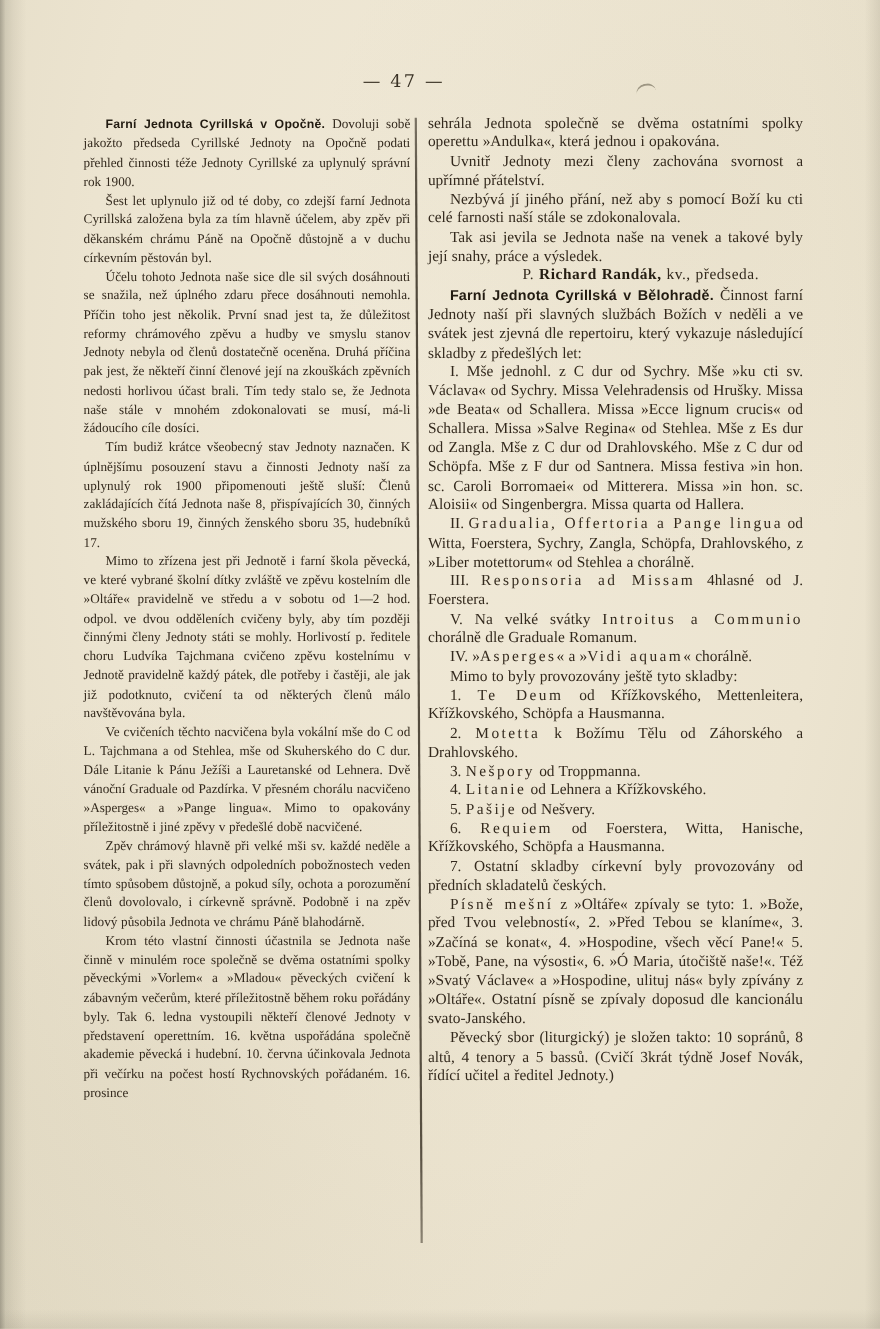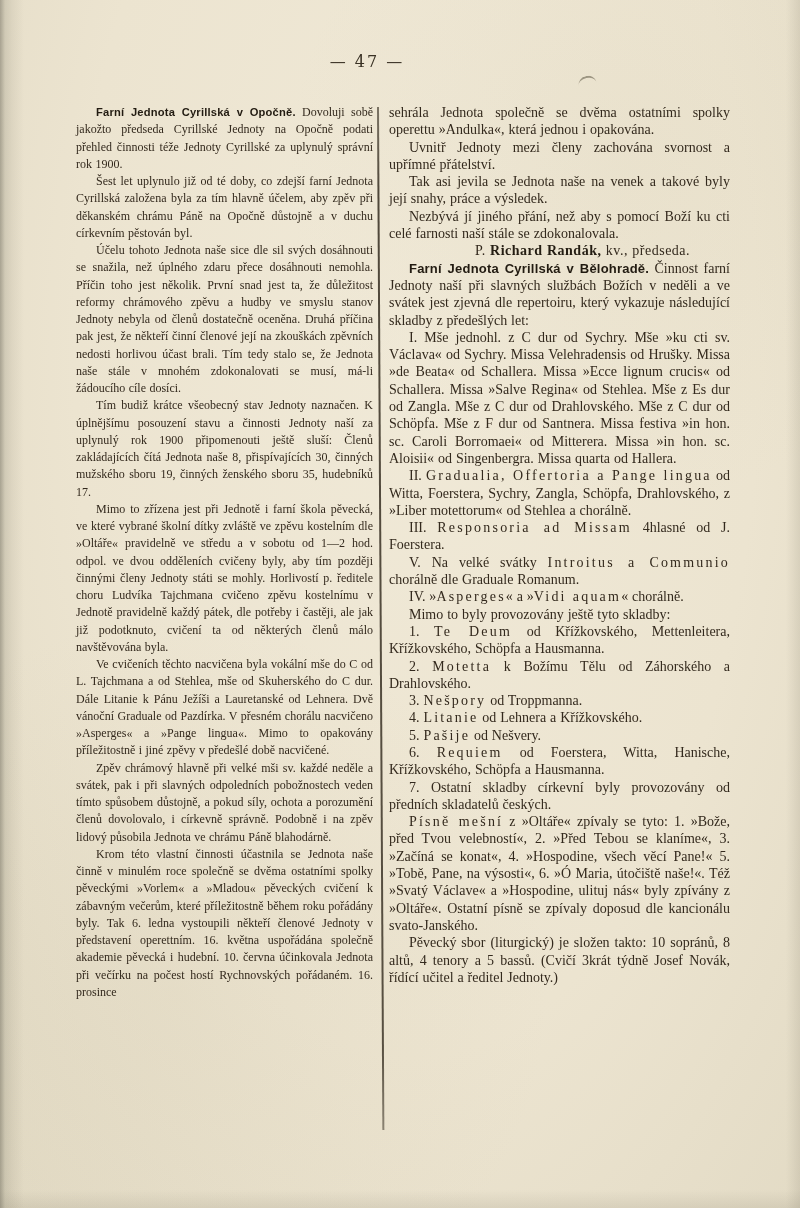--- a/index.html
+++ b/index.html
@@ -9,21 +9,21 @@
     background-color:#ebe3cf;
     background-image:
       linear-gradient(90deg, rgba(104,101,87,0.50) 0px, rgba(152,149,130,0.30) 5px, rgba(60,55,40,0.07) 12px, rgba(0,0,0,0) 24px),
       linear-gradient(270deg, rgba(120,114,96,0.16) 0px, rgba(0,0,0,0) 14px),
       linear-gradient(0deg, rgba(120,114,96,0.14) 0px, rgba(0,0,0,0) 18px),
       radial-gradient(circle at 22% 82%, rgba(196,186,156,0.14), rgba(0,0,0,0) 32%),
       radial-gradient(circle at 78% 14%, rgba(205,196,166,0.12), rgba(0,0,0,0) 28%),
       radial-gradient(ellipse at 52% 30%, #f0e9d7 0%, #ece4d0 58%, #e2dac4 100%);
   }
   .page-number{
-    position:absolute;top:52px;left:287px;width:160px;text-align:center;
+    position:absolute;top:64px;left:287px;width:160px;text-align:center;
     font-family:"DejaVu Serif", serif;font-size:16px;letter-spacing:2px;
     color:#3a3225;
   }
   .ink-mark{
     position:absolute;left:578px;top:76px;width:18px;height:8px;
     border-top:2px solid rgba(124,117,99,0.7);
     border-radius:50% / 80% 80% 0 0;
     transform:rotate(-12deg);
   }
   .divider{
@@ -59,22 +59,22 @@
     <p class="indent"><span>Účelu tohoto Jednota naše sice dle sil svých dosáhnouti se snažila, než úplného zdaru přece dosáhnouti nemohla. Příčin toho jest několik. První snad jest ta, že důležitost reformy chrámového zpěvu a hudby ve smyslu stanov Jednoty nebyla od členů dostatečně oceněna. Druhá příčina pak jest, že někteří činní členové její na zkouškách zpěvních nedosti horlivou účast brali. Tím tedy stalo se, že Jednota naše stále v mnohém zdokonalovati se musí, má-li žádoucího cíle dosíci.</span></p>
     <p class="indent"><span>Tím budiž krátce všeobecný stav Jednoty naznačen. K úplnějšímu posouzení stavu a činnosti Jednoty naší za uplynulý rok 1900 připomenouti ještě sluší: Členů zakládajících čítá Jednota naše 8, přispívajících 30, činných mužského sboru 19, činných ženského sboru 35, hudebníků 17.</span></p>
     <p class="indent"><span>Mimo to zřízena jest při Jednotě i farní škola pěvecká, ve které vybrané školní dítky zvláště ve zpěvu kostelním dle »Oltáře« pravidelně ve středu a v sobotu od 1—2 hod. odpol. ve dvou odděleních cvičeny byly, aby tím později činnými členy Jednoty státi se mohly. Horlivostí p. ředitele choru Ludvíka Tajchmana cvičeno zpěvu kostelnímu v Jednotě pravidelně každý pátek, dle potřeby i častěji, ale jak již podotknuto, cvičení ta od některých členů málo navštěvována byla.</span></p>
     <p class="indent"><span>Ve cvičeních těchto nacvičena byla vokální mše do C od L. Tajchmana a od Stehlea, mše od Skuherského do C dur. Dále Litanie k Pánu Ježíši a Lauretanské od Lehnera. Dvě vánoční Graduale od Pazdírka. V přesném chorálu nacvičeno »Asperges« a »Pange lingua«. Mimo to opakovány příležitostně i jiné zpěvy v předešlé době nacvičené.</span></p>
     <p class="indent"><span>Zpěv chrámový hlavně při velké mši sv. každé neděle a svátek, pak i při slavných odpoledních pobožnostech veden tímto spůsobem důstojně, a pokud síly, ochota a porozumění členů dovolovalo, i církevně správně. Podobně i na zpěv lidový působila Jednota ve chrámu Páně blahodárně.</span></p>
     <p class="indent"><span>Krom této vlastní činnosti účastnila se Jednota naše činně v minulém roce společně se dvěma ostatními spolky pěveckými »Vorlem« a »Mladou« pěveckých cvičení k zábavným večerům, které příležitostně během roku pořádány byly. Tak 6. ledna vystoupili někteří členové Jednoty v představení operettním. 16. května uspořádána společně akademie pěvecká i hudební. 10. června účinkovala Jednota při večírku na počest hostí Rychnovských pořádaném. 16. prosince</span></p>
   </div>
 <div class="col right" id="col-right">
     <p><span>sehrála Jednota společně se dvěma ostatními spolky operettu »Andulka«, která jednou i opakována.</span></p>
     <p class="indent"><span>Uvnitř Jednoty mezi členy zachována svornost a upřímné přátelství.</span></p>
+    <p class="indent"><span>Nezbývá jí jiného přání, než aby s pomocí Boží ku cti celé farnosti naší stále se zdokonalovala.</span></p>
     <p class="indent"><span>Tak asi jevila se Jednota naše na venek a takové byly její snahy, práce a výsledek.</span></p>
-    <p class="indent"><span>Nezbývá jí jiného přání, než aby s pomocí Boží ku cti celé farnosti naší stále se zdokonalovala.</span></p>
     <p class="sig"><span>P. </span><span class="run-bold">Richard Randák,</span><span> kv., předseda.</span></p>
     <p class="indent"><span class="run-boldsans">Farní Jednota Cyrillská v Bělohradě.</span><span> Činnost farní Jednoty naší při slavných službách Božích v neděli a ve svátek jest zjevná dle repertoiru, který vykazuje následující skladby z předešlých let:</span></p>
     <p class="indent"><span>I. Mše jednohl. z C dur od Sychry. Mše »ku cti sv. Václava« od Sychry. Missa Velehradensis od Hrušky. Missa »de Beata« od Schallera. Missa »Ecce lignum crucis« od Schallera. Missa »Salve Regina« od Stehlea. Mše z Es dur od Zangla. Mše z C dur od Drahlovského. Mše z C dur od Schöpfa. Mše z F dur od Santnera. Missa festiva »in hon. sc. Caroli Borromaei« od Mitterera. Missa »in hon. sc. Aloisii« od Singenbergra. Missa quarta od Hallera.</span></p>
     <p class="indent"><span>II. </span><span class="run-sp">Gradualia, Offertoria a Pange lingua</span><span> od Witta, Foerstera, Sychry, Zangla, Schöpfa, Drahlovského, z »Liber motettorum« od Stehlea a chorálně.</span></p>
     <p class="indent"><span>III. </span><span class="run-sp">Responsoria ad Missam</span><span> 4hlasné od J. Foerstera.</span></p>
     <p class="indent"><span>V. Na velké svátky </span><span class="run-sp">Introitus a Communio</span><span> chorálně dle Graduale Romanum.</span></p>
     <p class="indent"><span>IV. »</span><span class="run-sp">Asperges</span><span>« a »</span><span class="run-sp">Vidi aquam</span><span>« chorálně.</span></p>
     <p class="indent"><span>Mimo to byly provozovány ještě tyto skladby:</span></p>
     <p class="indent"><span>1. </span><span class="run-sp">Te Deum</span><span> od Křížkovského, Mettenleitera, Křížkovského, Schöpfa a Hausmanna.</span></p>
     <p class="indent"><span>2. </span><span class="run-sp">Motetta</span><span> k Božímu Tělu od Záhorského a Drahlovského.</span></p>

